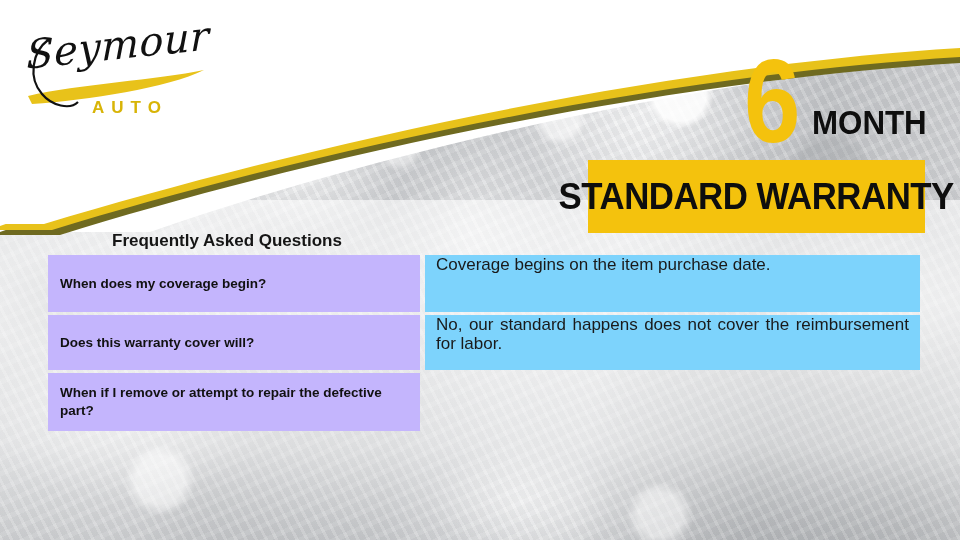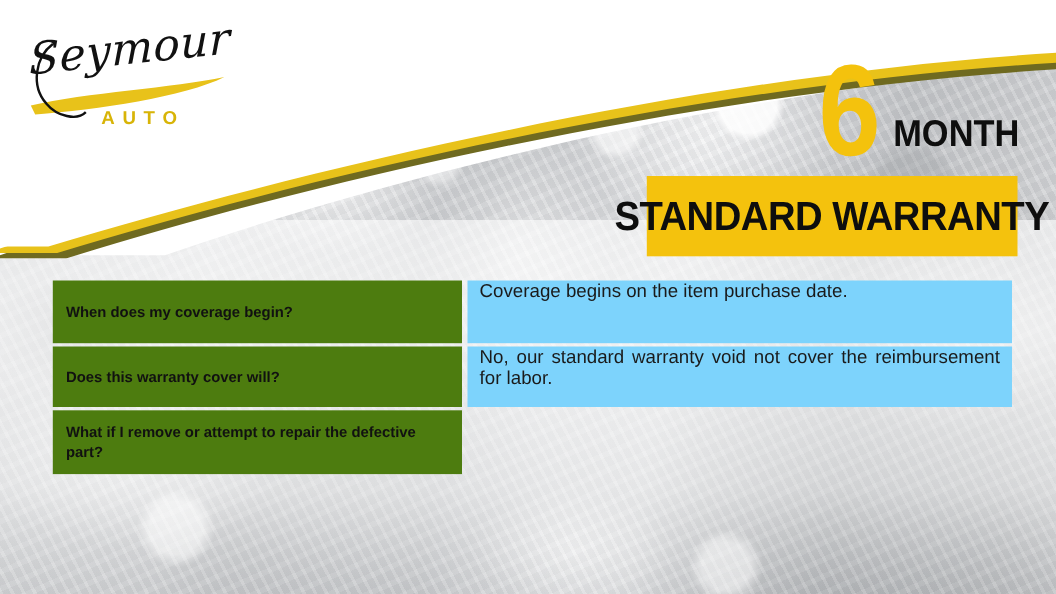--- a/index.html
+++ b/index.html
@@ -141,21 +141,21 @@
 
   
   .faq-table {
     position: absolute; left: 48px; top: 255px;
     width: 872px;
   }
   .faq-row { display: flex; margin-bottom: 3px; }
   .faq-row:last-child { margin-bottom: 0; }
   .faq-q {
     width: 372px;
-    background: #4d7c0f;
+    background: #c4b5fd;
     box-sizing: border-box;
     padding: 0 12px;
     display: flex; align-items: center;
     font-weight: bold;
     font-size: 13.5px;
     line-height: 18px;
     color: #111111;
   }
   .faq-a {
     width: 495px;
@@ -202,42 +202,43 @@
     <div class="logo-auto">AUTO</div>
   </div>
 
   <div class="six">6</div>
   <div class="month">MONTH</div>
 
   <div class="warranty-banner">
     <span class="warranty-banner-text">STANDARD WARRANTY</span>
   </div>
 
+  <div class="faq-heading">Frequently Asked Questions</div>
 
   <div class="faq-table">
 
     <div class="faq-row r1">
       <div class="faq-q">
         <span>When does my coverage begin?</span>
       </div>
       <div class="faq-a">
         <span>Coverage begins on the item purchase date.</span>
       </div>
     </div>
 
 
     <div class="faq-row r3">
       <div class="faq-q">
         <span>Does this warranty cover will?</span>
       </div>
       <div class="faq-a">
-        <span>No, our standard warranty void not cover the reimbursement for labor.</span>
+        <span>No, our standard happens does not cover the reimbursement for labor.</span>
       </div>
     </div>
 
     <div class="faq-row r4">
       <div class="faq-q">
-        <span>What if I remove or attempt to repair the defective part?</span>
+        <span>When if I remove or attempt to repair the defective part?</span>
       </div>
     </div>
 
   </div>
 </div>
 
 </body></html>

